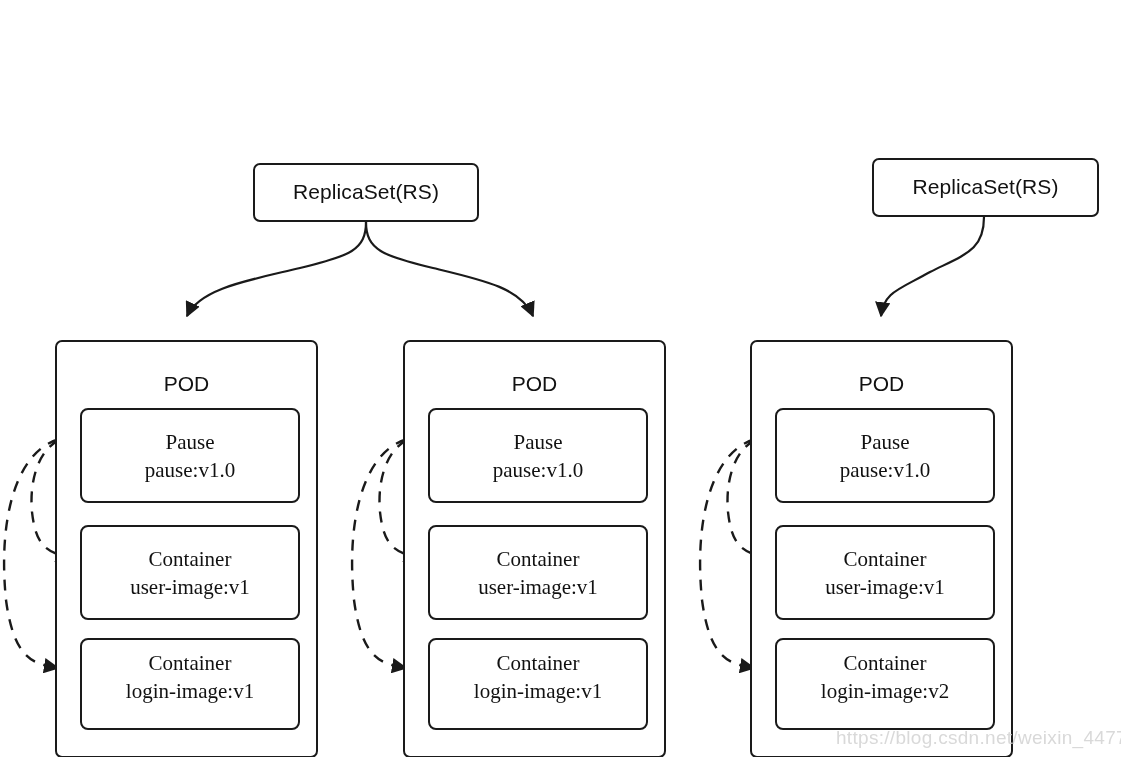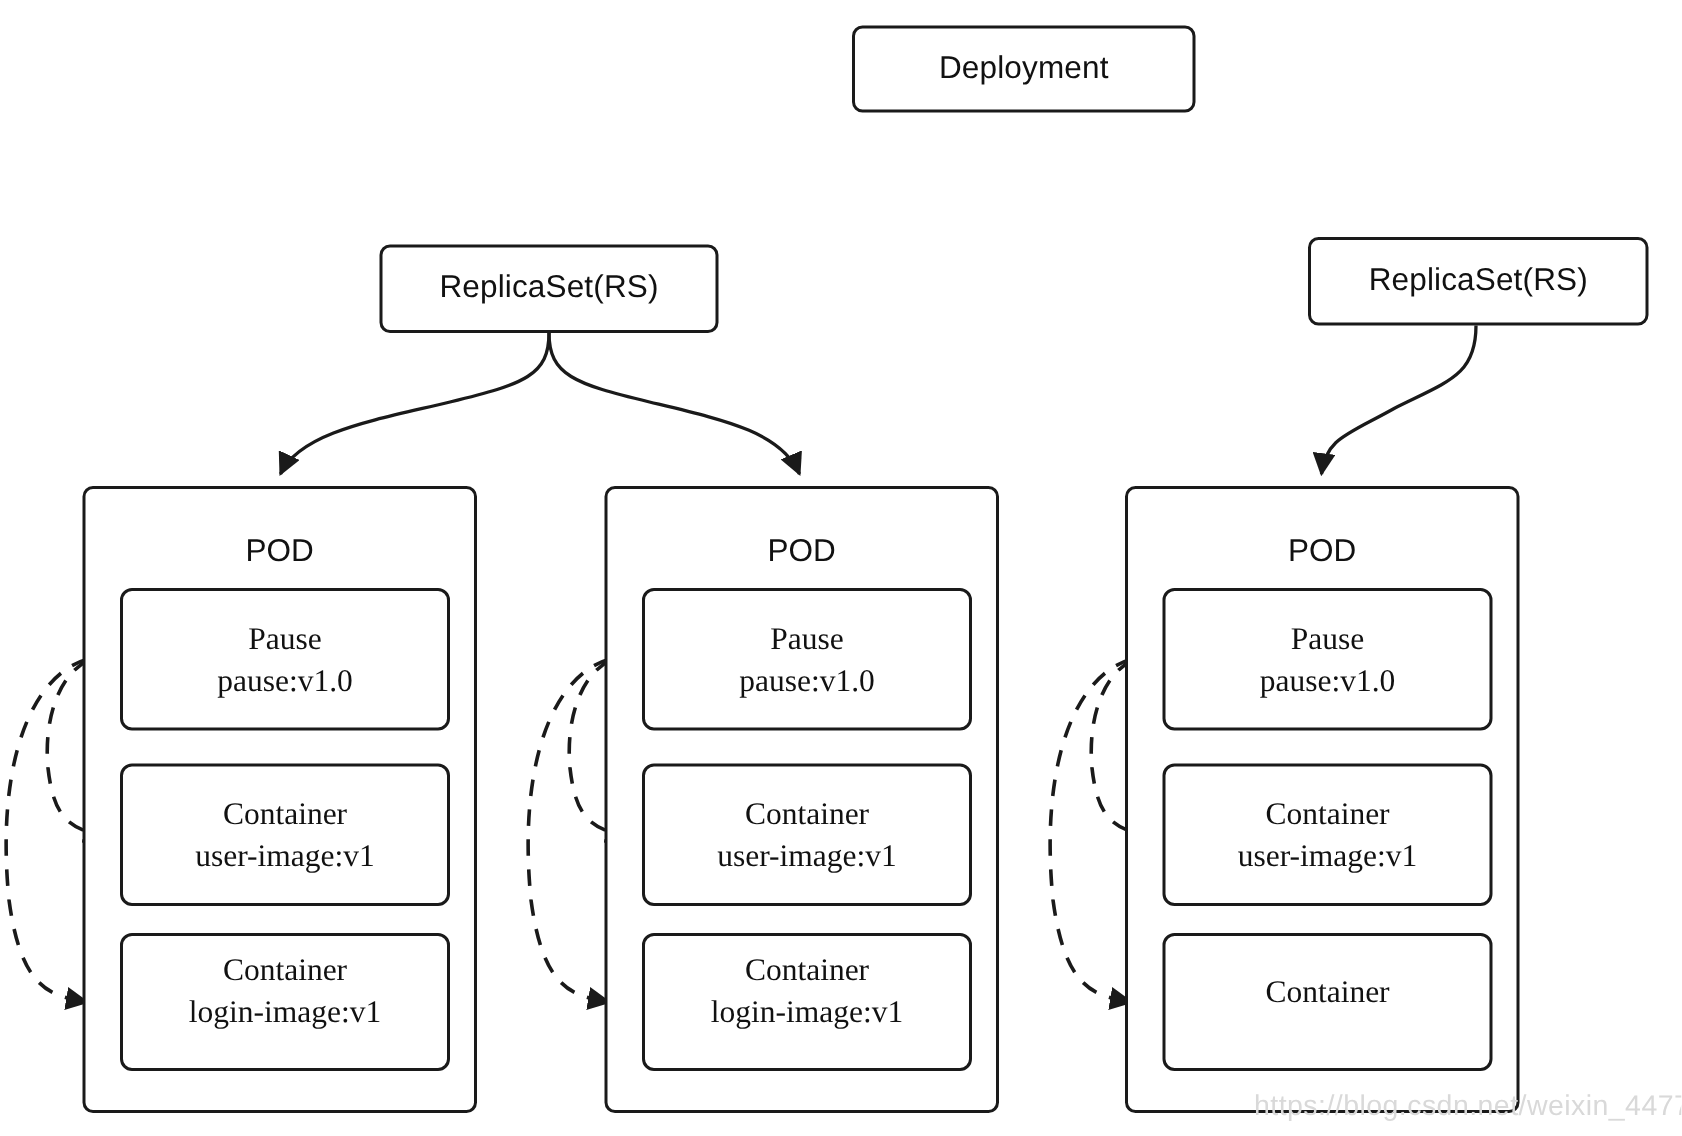--- a/index.html
+++ b/index.html
@@ -57,20 +57,21 @@
     width: 227px;
     height: 59px;
   }
   
   .pod-box {
     position: absolute;
     box-sizing: border-box;
     background: #ffffff;
     border: 2px solid #1a1a1a;
     border-radius: 7px;
+    margin-top: 16px;
   }
   .pod-label {
     position: absolute;
     left: 0;
     right: 0;
     top: 30px;
     text-align: center;
     font-size: 21px;
     color: #111111;
   }
@@ -144,23 +145,20 @@
     <path d="M 426 438 C 374 432 344 500 354 600 C 362 660 382 664 406 668" fill="none" stroke="#1a1a1a" stroke-width="2.4" stroke-dasharray="11 9" marker-end="url(#arrowDash)"></path>
 
     <path d="M 774 438 C 744 432 724 468 728 512 C 732 548 744 552 766 558" fill="none" stroke="#1a1a1a" stroke-width="2.4" stroke-dasharray="11 9" marker-end="url(#arrowDash)"></path>
     <path d="M 774 438 C 722 432 692 500 702 600 C 710 660 730 664 754 668" fill="none" stroke="#1a1a1a" stroke-width="2.4" stroke-dasharray="11 9" marker-end="url(#arrowDash)"></path>
 
     <path d="M 224 698 L 256 698" fill="none" stroke="#f9857f" stroke-width="19" stroke-linecap="round"></path>
     <path d="M 571 698 L 604 698" fill="none" stroke="#f9857f" stroke-width="19" stroke-linecap="round"></path>
     <path d="M 918 696 C 944 700 958 696 968 681" fill="none" stroke="#f9857f" stroke-width="19" stroke-linecap="round"></path>
   </svg>
 
-  <div class="box" id="deployment-box">
-    <span class="box-title">Deployment</span>
-  </div>
 
   <div class="box" id="replicaset-1">
     <span class="box-title">ReplicaSet(RS)</span>
   </div>
 
   <div class="box" id="replicaset-2">
     <span class="box-title">ReplicaSet(RS)</span>
   </div>
 
   <div class="pod-box" style="left:55px; top:324px; width:263px; height:418px;">
@@ -226,19 +224,20 @@
     <div class="inner-box" style="left:23px; top:183px; width:220px; height:95px;">
       <div class="inner-text">
         <span class="inner-line1">Container</span>
         <span class="inner-line2">user-image:v1</span>
       </div>
     </div>
 
     <div class="inner-box" style="left:23px; top:296px; width:220px; height:92px;">
       <div class="inner-text" style="top:42%;">
         <span class="inner-line1">Container</span>
+        <span class="inner-line2">login-image:v2</span>
       </div>
     </div>
   </div>
 
   <div id="watermark">https://blog.csdn.net/weixin_44778952</div>
 
 </div>
 
 </body></html>

